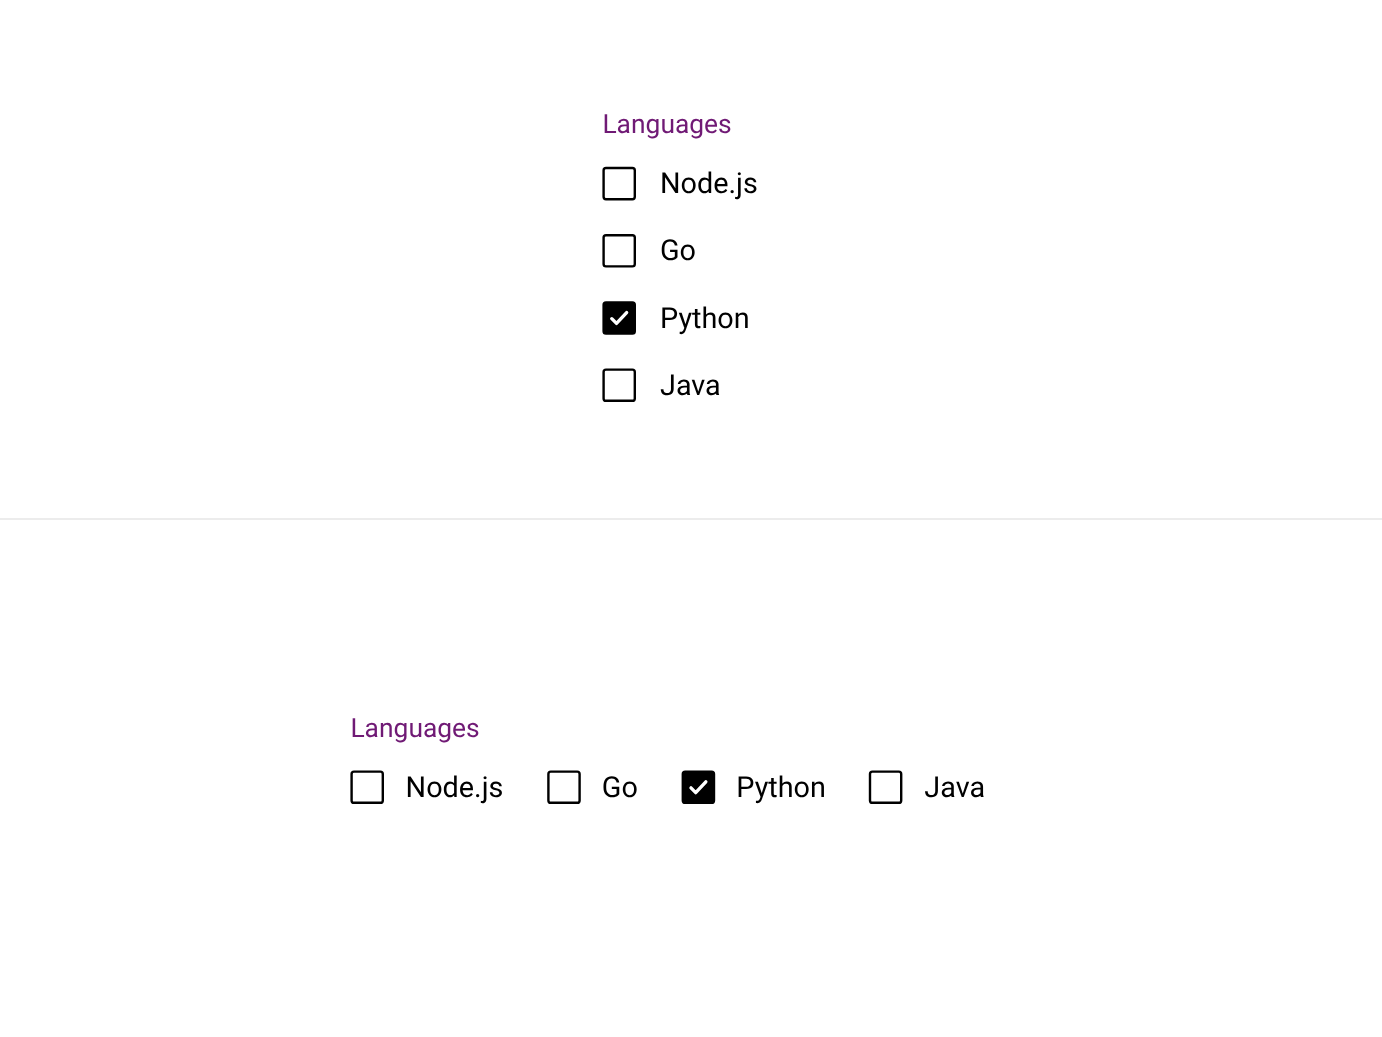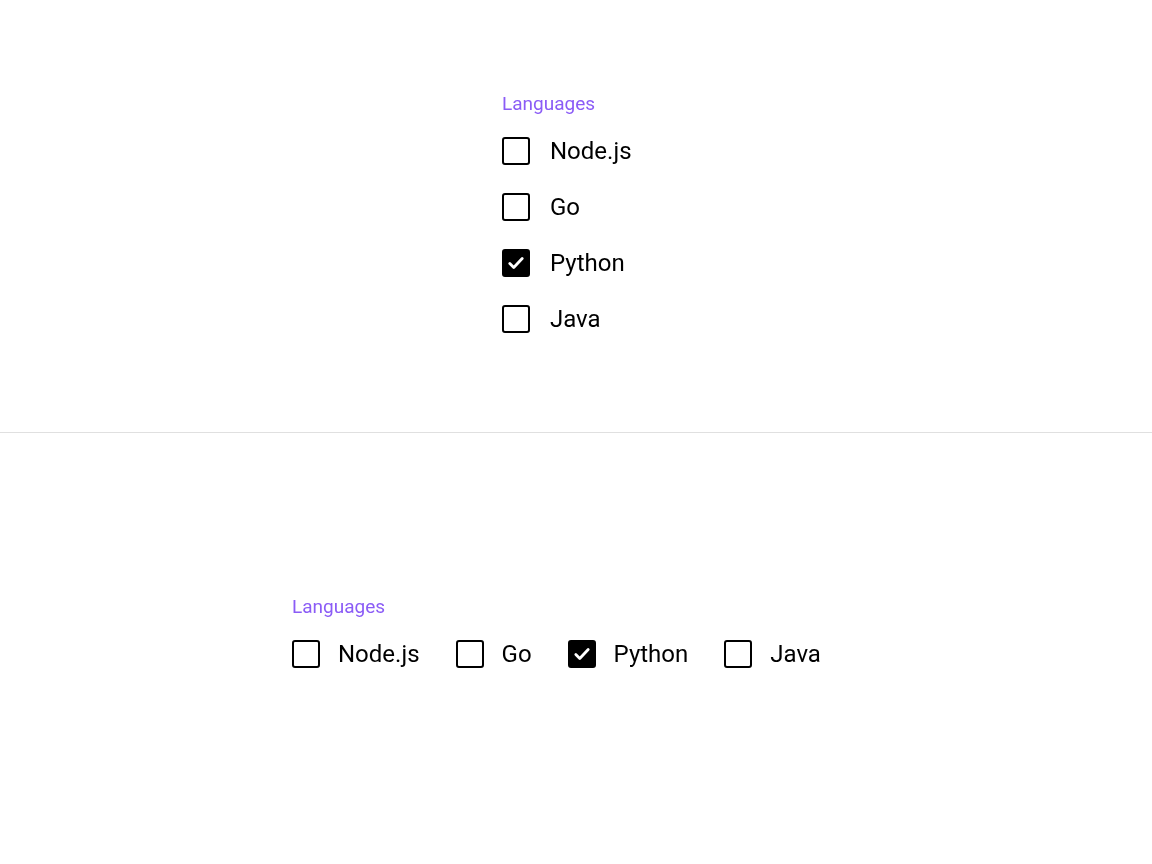--- a/index.html
+++ b/index.html
@@ -23,22 +23,22 @@
       padding-top: 162px;
       padding-left: 292px;
       height: 432px;
     }
     .divider {
       border: none;
       border-top: 1px solid #e0e0e0;
       width: 100%;
     }
     .legend {
-      font-size: 19px;
-      color: #8b5cf6;
+      font-size: 22px;
+      color: #701a75;
       margin-bottom: 22px;
       font-weight: 400;
     }
     .checkbox-group-vertical {
       display: flex;
       flex-direction: column;
       gap: 28px;
     }
     .checkbox-group-horizontal {
       display: flex;

